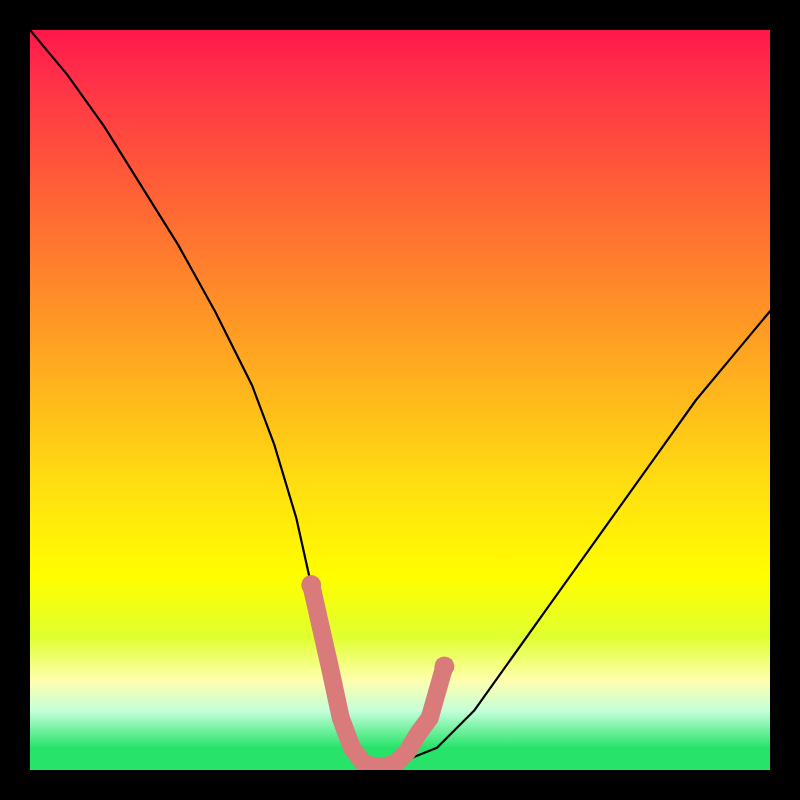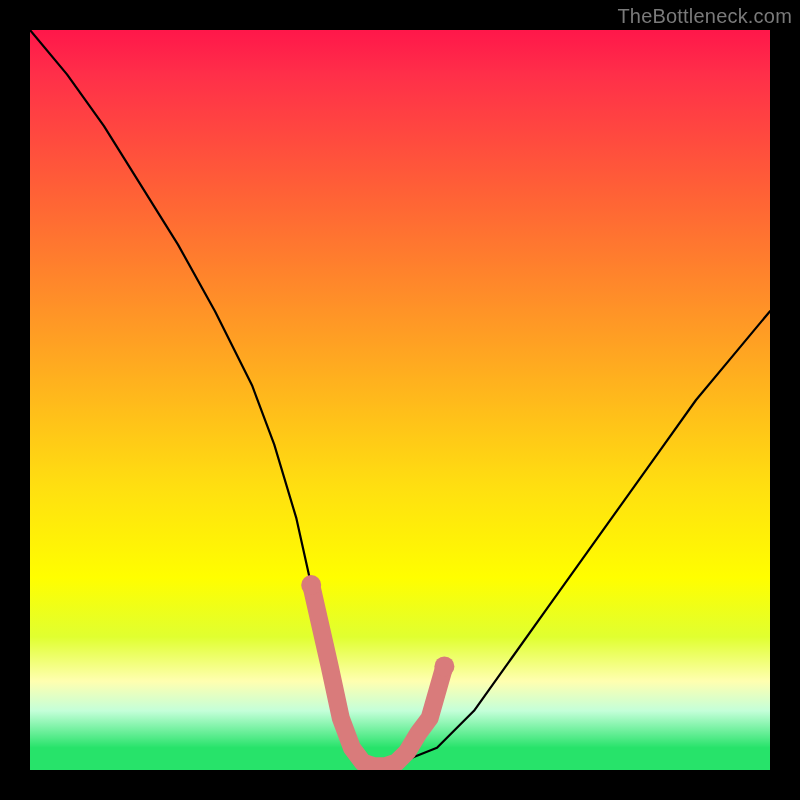--- a/index.html
+++ b/index.html
@@ -51,21 +51,20 @@
   svg {
     position: absolute;
     top: 0;
     left: 0;
   }
 </style>
 </head>
 <body>
 
 <div class="frame">
-  <div class="watermark">TheBottleneck.com</div>
   <div class="plot">
     <svg id="curve-svg" width="740" height="740" viewBox="0 0 740 740" preserveAspectRatio="none">
         <path d="M0.0 0.0 L37.0 44.4 L74.0 96.2 L111.0 155.4 L148.0 214.6 L185.0 281.2 L222.0 355.2 L244.2 414.4 L266.4 488.4 L281.2 555.0 L296.0 621.6 L310.8 680.8 L325.6 717.8 L340.4 736.3 L355.2 736.3 L370.0 732.6 L407.0 717.8 L444.0 680.8 L481.0 629.0 L518.0 577.2 L555.0 525.4 L592.0 473.6 L629.0 421.8 L666.0 370.0 L703.0 325.6 L740.0 281.2" fill="none" stroke="#000" stroke-width="2.2" stroke-linecap="round" stroke-linejoin="round"></path>
       </svg>
     <svg id="marker-svg" width="740" height="740" viewBox="0 0 740 740" preserveAspectRatio="none">
         <path d="M281.2 555.0 L299.7 636.4 L310.8 688.2 L321.9 717.8 L333.0 732.6 L344.1 736.3 L355.2 736.3 L366.3 732.6 L377.4 721.5 L388.5 703.0 L399.6 688.2 L414.4 636.4" fill="none" stroke="#d97b7b" stroke-width="18" stroke-linecap="round" stroke-linejoin="round"></path>
         <circle cx="281.2" cy="555.0" r="10" fill="#d97b7b"></circle>
         <circle cx="414.4" cy="636.4" r="10" fill="#d97b7b"></circle>
       </svg>
   </div>

